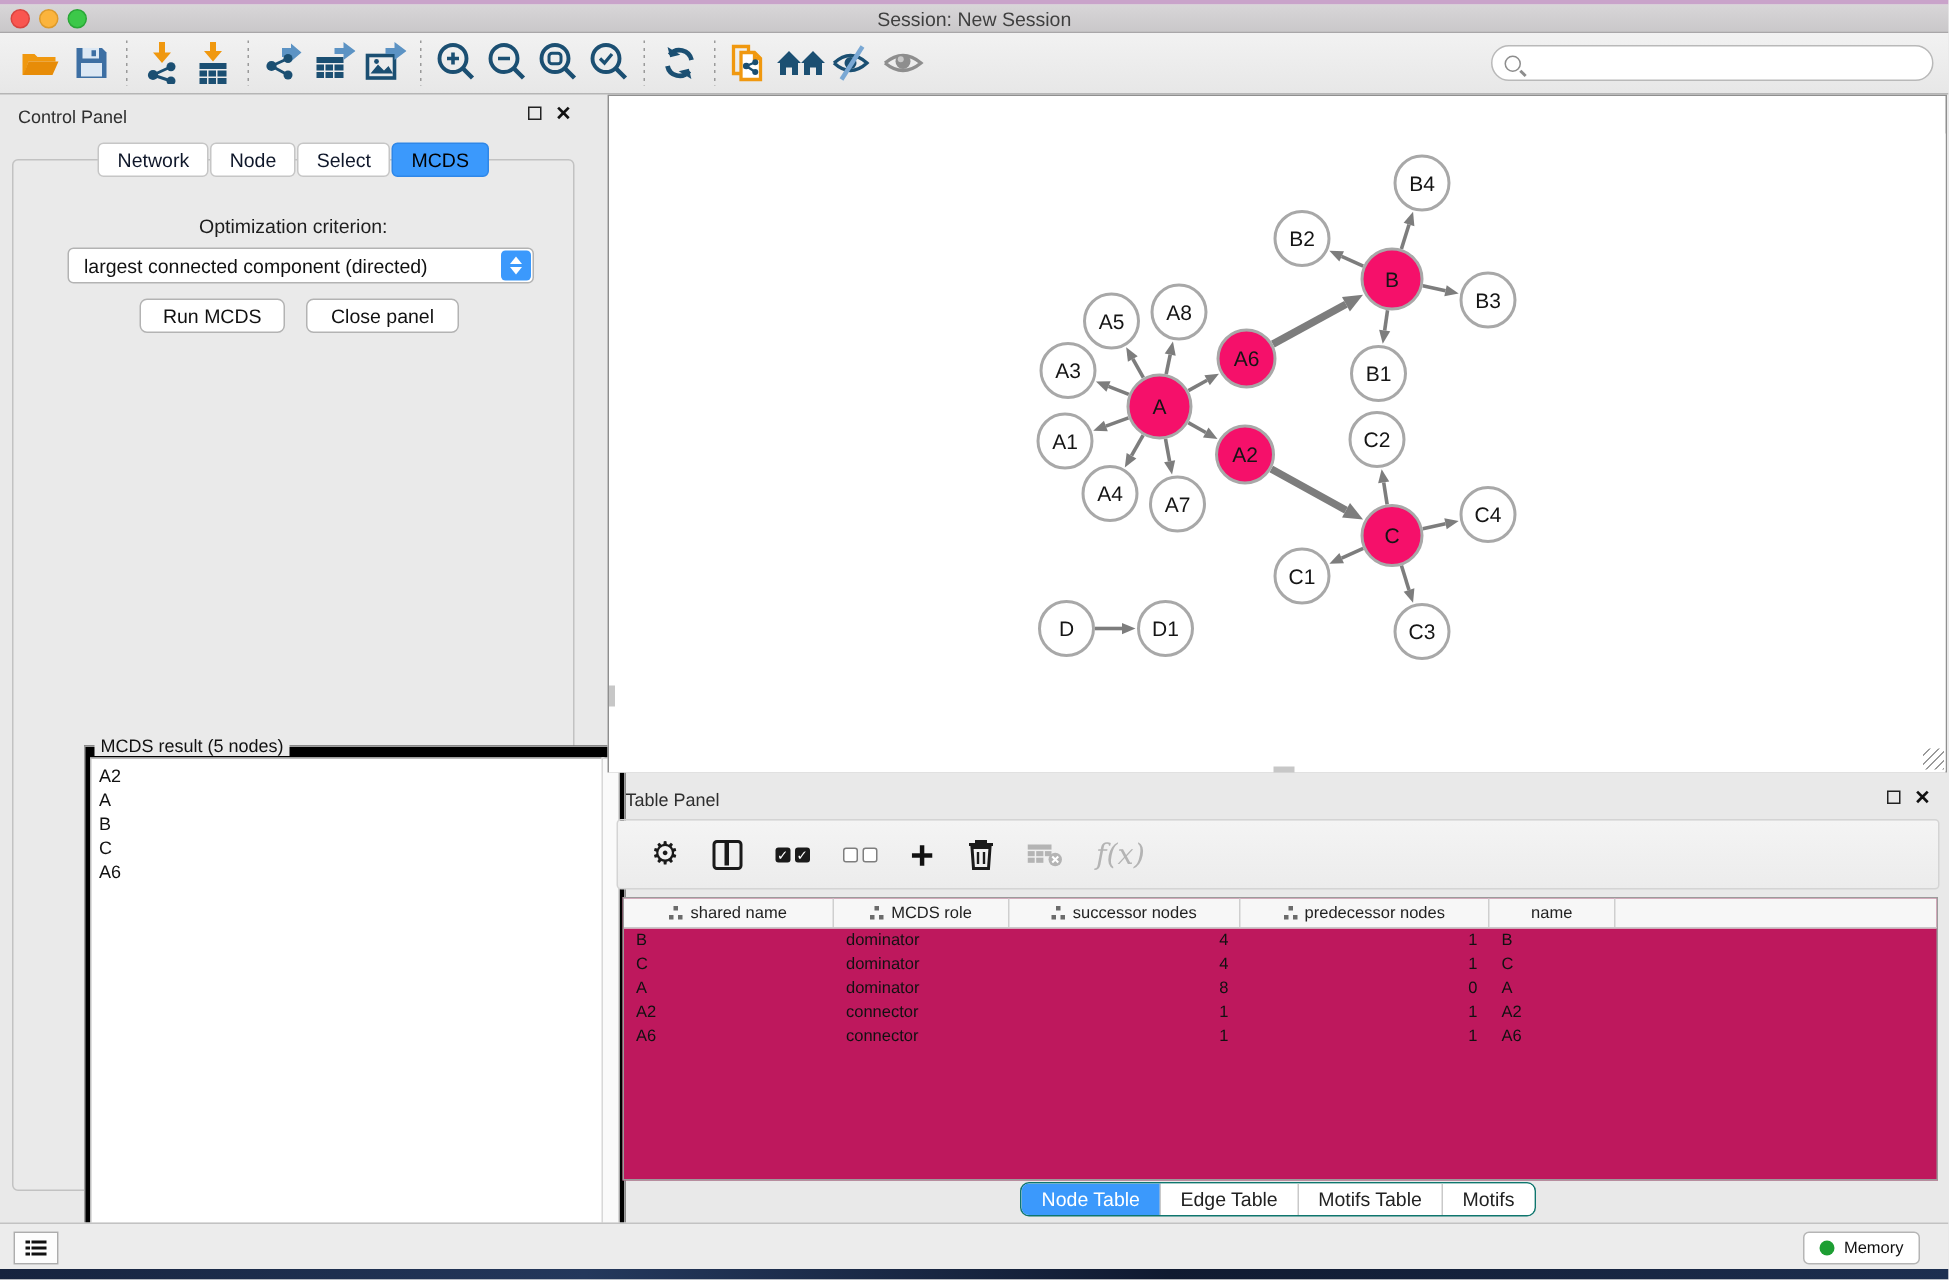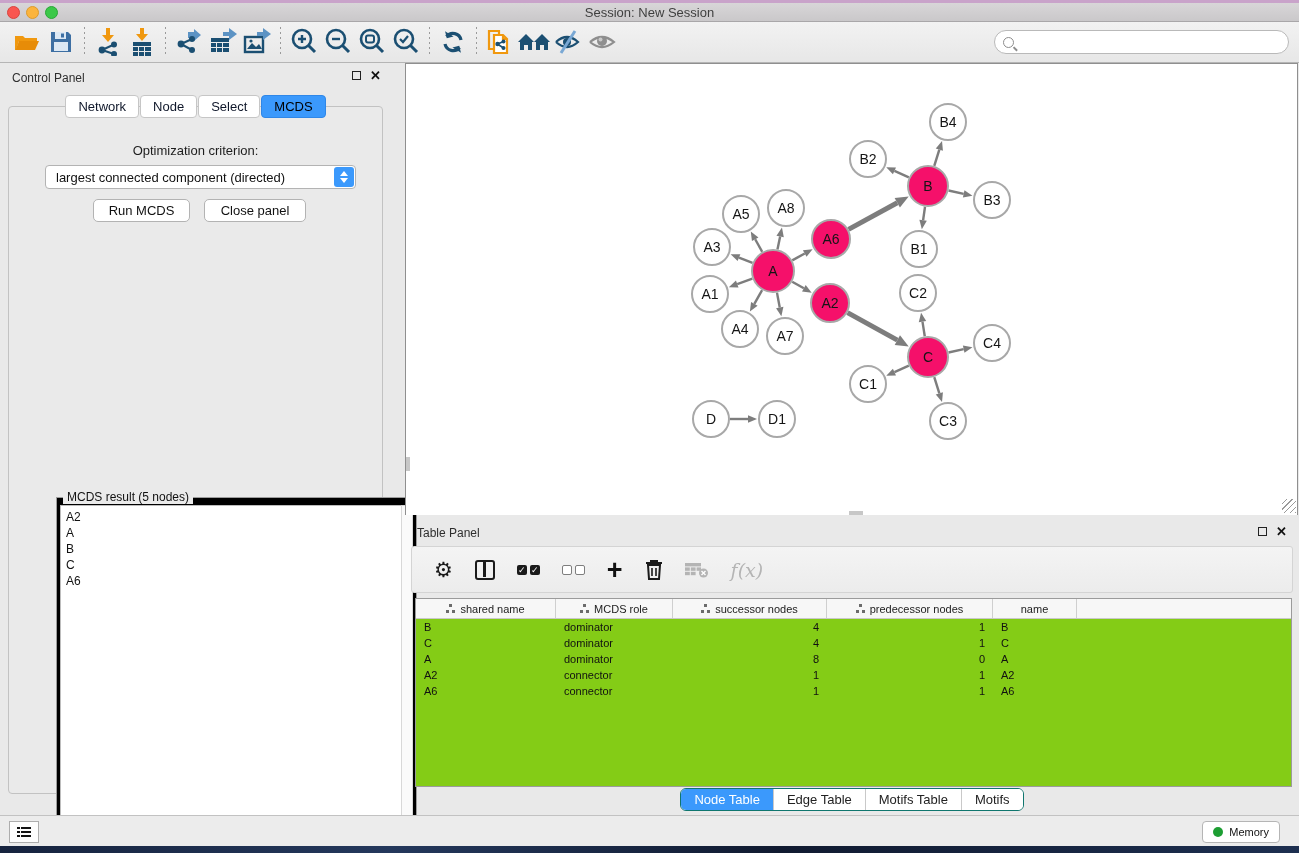--- a/index.html
+++ b/index.html
@@ -94,21 +94,21 @@
   .gear-glyph { font-size:21px; color:#1a1a1a; }
   .col-ico { width:20px; height:20px; border:2.5px solid #1a1a1a; border-radius:3px; position:relative; }
   .col-ico::after { content:""; position:absolute; left:6.5px; top:0; width:2.5px; height:15px; background:#1a1a1a; }
   .chk-pair { display:flex; gap:3px; }
   .chk { width:10px; height:10px; border-radius:2px; }
   .chk.on { background:#1a1a1a; color:#fff; font-size:9px; line-height:10px; text-align:center; }
   .chk.off { border:1.5px solid #7e7e7e; background:#fff; }
   .plus-glyph { font-size:27px; font-weight:bold; color:#111; line-height:20px; }
   .fx { font-family:"DejaVu Serif", serif; font-style:italic; font-size:19px; color:#b4b4b4; }
 
-  .node-table { position:absolute; left:10px; top:78px; width:877px; height:189px; background:#84cc16;
+  .node-table { position:absolute; left:10px; top:78px; width:877px; height:189px; background:#be185d;
     border:1px solid #9b9b9b; font-size:11px; color:#111; }
   .nt-header { display:flex; height:20px; background:#f7f7f7; border-bottom:1px solid #c9c9c9; align-items:center; }
   .nt-hcell { display:flex; align-items:center; justify-content:center; gap:5px; height:100%;
     border-right:1px solid #cfcfcf; font-size:11px; color:#222; }
   .nt-row { display:flex; height:16px; align-items:center; }
   .nt-cell { padding:0 8px; overflow:hidden; white-space:nowrap; }
   .tree-ico { display:inline-block; width:9px; height:9px; position:relative; }
   .tree-ico::before { content:""; position:absolute; left:3px; top:0; width:3px; height:3px; background:#6b6b6b; }
   .tree-ico::after { content:""; position:absolute; left:0; bottom:0; width:3px; height:3px; background:#6b6b6b;
     box-shadow:6px 0 0 #6b6b6b; }

